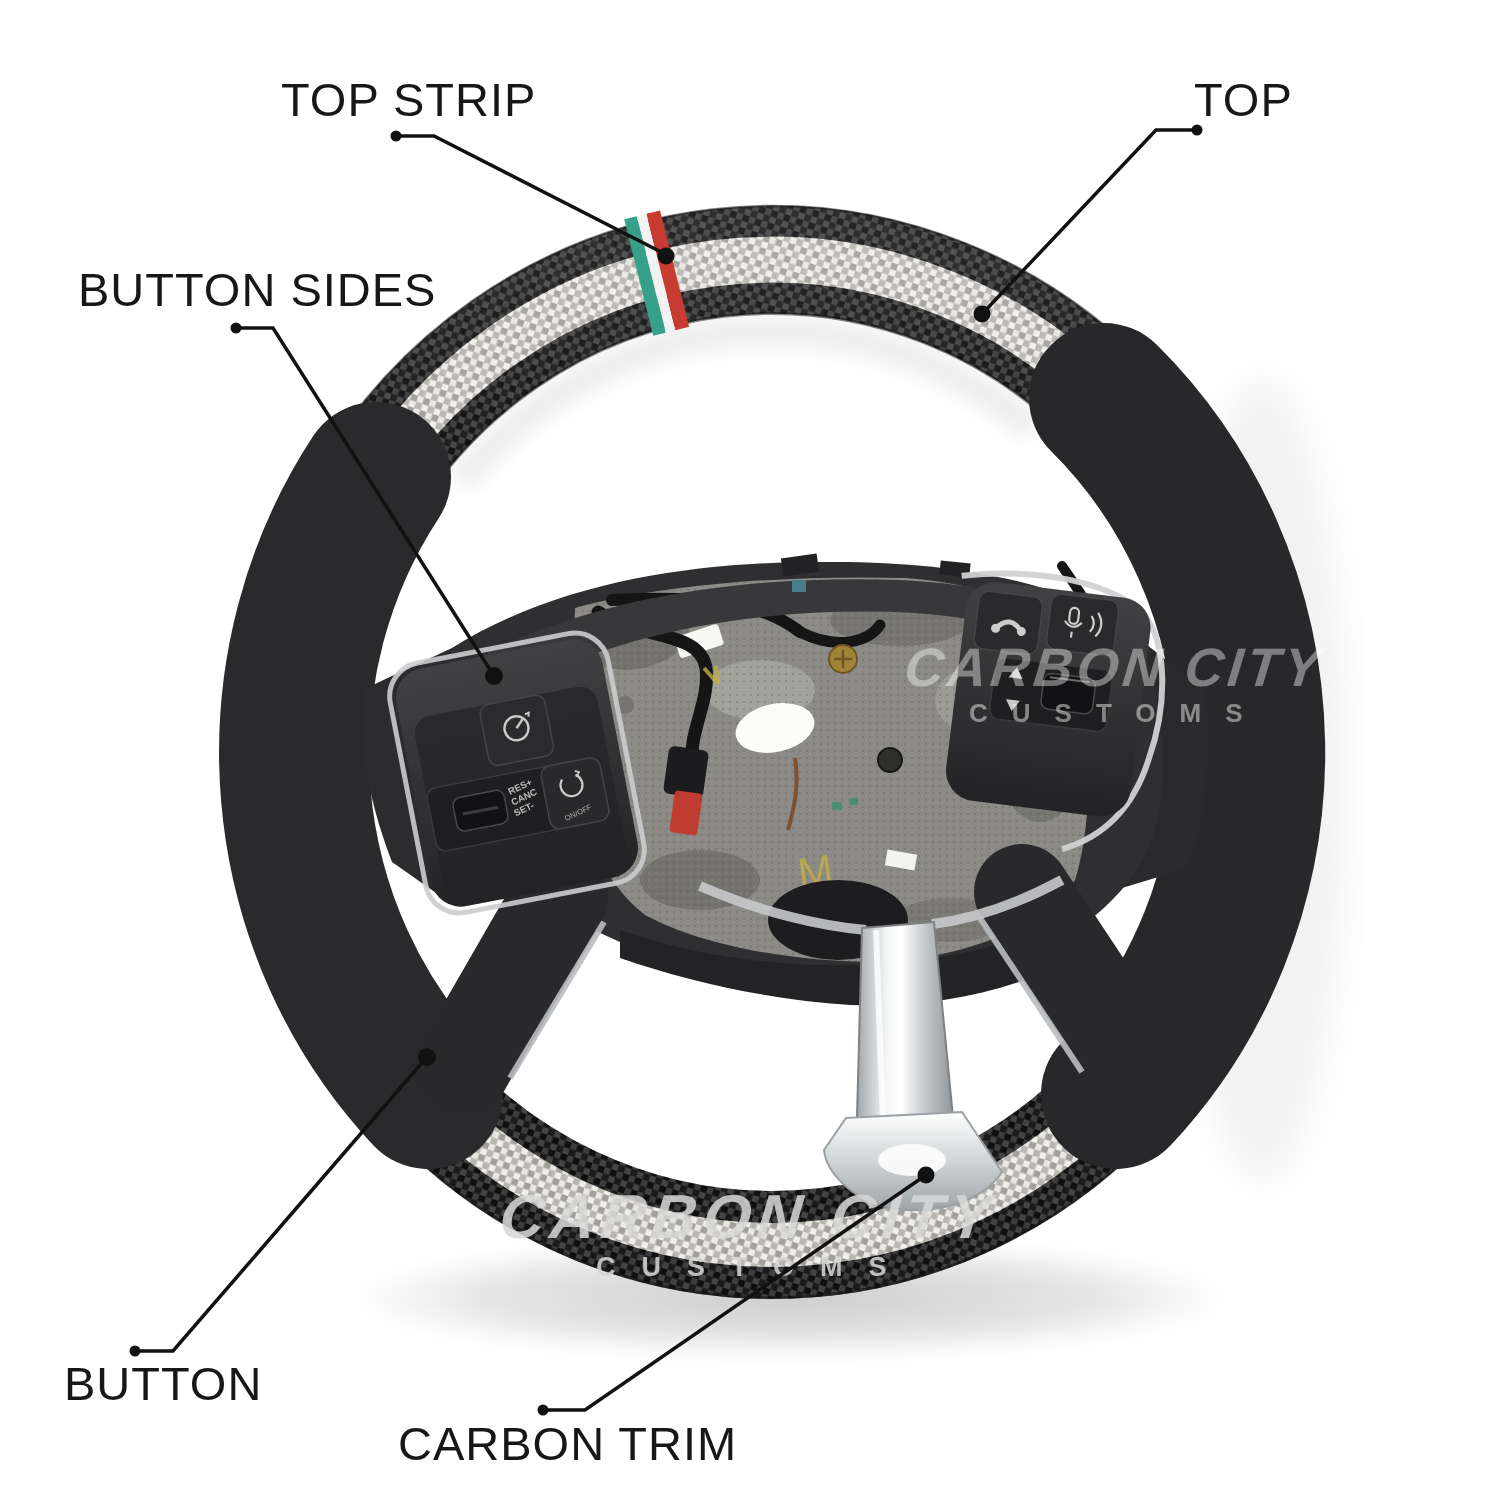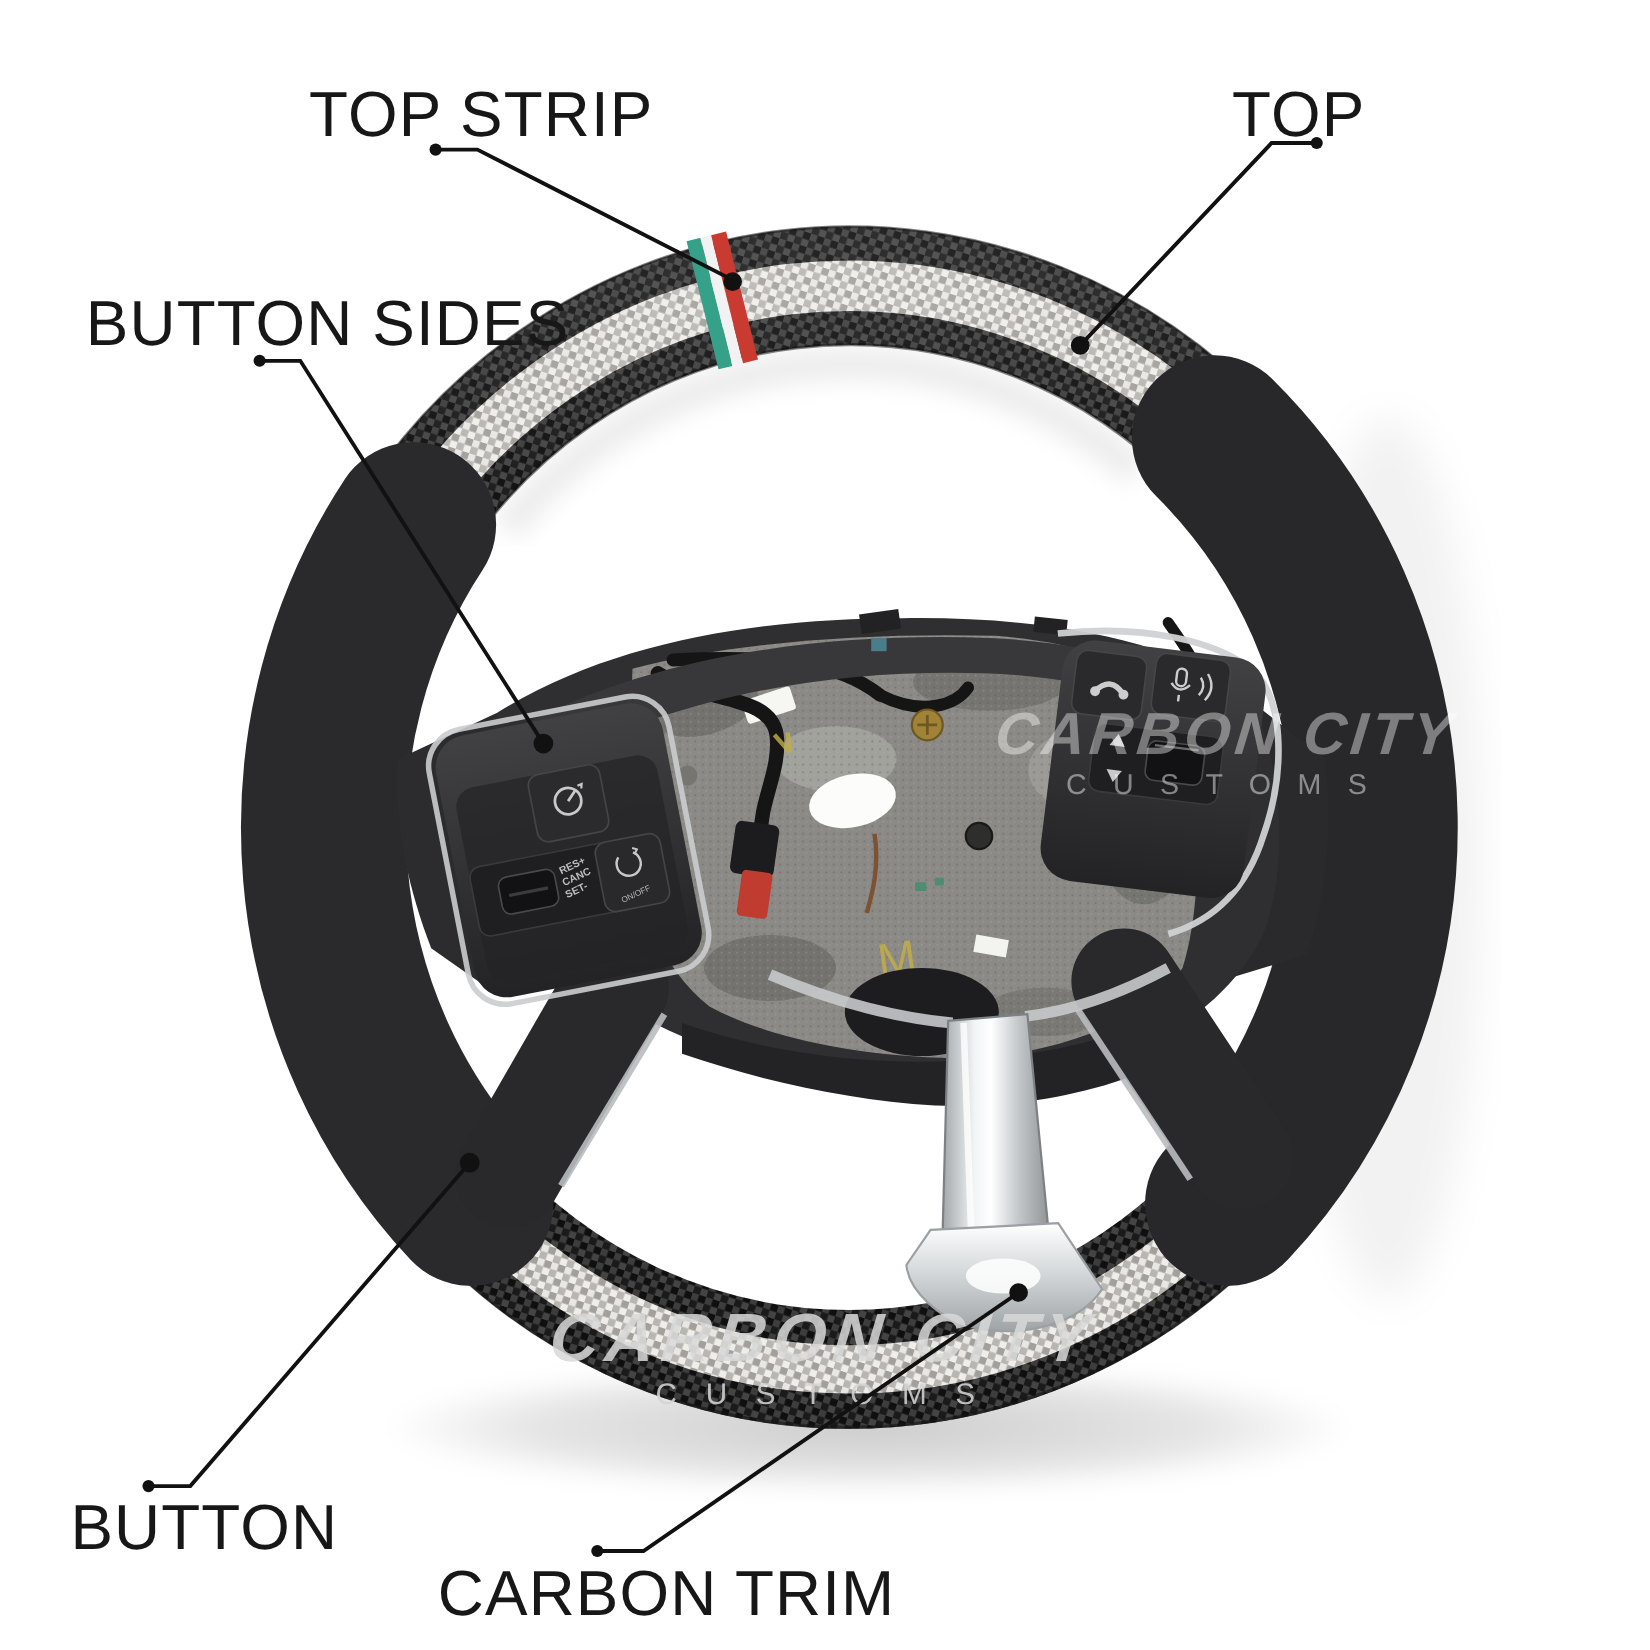--- a/index.html
+++ b/index.html
@@ -4,29 +4,29 @@
 <style>
   html,body { margin:0; padding:0; }
   body {
     width:1500px; height:1500px; position:relative; overflow:hidden;
     background:#ffffff;
     font-family:"Liberation Sans", sans-serif;
   }
   #scene, #leads { position:absolute; left:0; top:0; }
   .callout {
     position:absolute;
-    font-size:58px;
+    font-size:47px;
     letter-spacing:1px;
     color:#171717;
     white-space:nowrap;
     line-height:1;
   }
   .wm { position:absolute; pointer-events:none; }
   .wm-brand { font-weight:bold; font-style:italic; white-space:nowrap; transform:skewX(-6deg); line-height:1; }
-  .wm-sub   { font-weight:normal; white-space:nowrap; line-height:1; margin-top:6px; }
+  .wm-sub   { font-weight:bold; white-space:nowrap; line-height:1; margin-top:6px; }
   #wm-right .wm-brand { font-size:54px; letter-spacing:4px; color:rgba(255,255,255,0.40); }
   #wm-right .wm-sub   { font-size:26px; letter-spacing:24px; color:rgba(255,255,255,0.46); margin-left:64px; }
   #wm-bottom .wm-brand { font-size:62px; letter-spacing:6px; color:rgba(216,216,216,0.85); }
   #wm-bottom .wm-sub   { font-size:27px; letter-spacing:26px; color:rgba(212,212,212,0.88); margin-left:96px; }
   svg text { font-family:"Liberation Sans", sans-serif; }
 </style>
 </head>
 <body>
 
 <svg id="scene" width="1500" height="1500" viewBox="0 0 1500 1500">
@@ -292,16 +292,16 @@
     <circle cx="236" cy="328" r="5.5"></circle>
       <circle cx="494" cy="676" r="9"></circle>
     <circle cx="135" cy="1351" r="5.5"></circle>
       <circle cx="427" cy="1057" r="9"></circle>
     <circle cx="543" cy="1410" r="5.5"></circle>
       <circle cx="926" cy="1175" r="8.5"></circle>
   </g>
 </svg>
 
 <div class="callout" style="left:281px; top:76px;">TOP STRIP</div>
-<div class="callout" style="left:1120px; top:76px;">TOP</div>
+<div class="callout" style="left:1194px; top:76px;">TOP</div>
 <div class="callout" style="left:78px; top:266px;">BUTTON SIDES</div>
 <div class="callout" style="left:64px; top:1360px;">BUTTON</div>
 <div class="callout" style="left:398px; top:1420px;">CARBON TRIM</div>
 
 </body></html>

